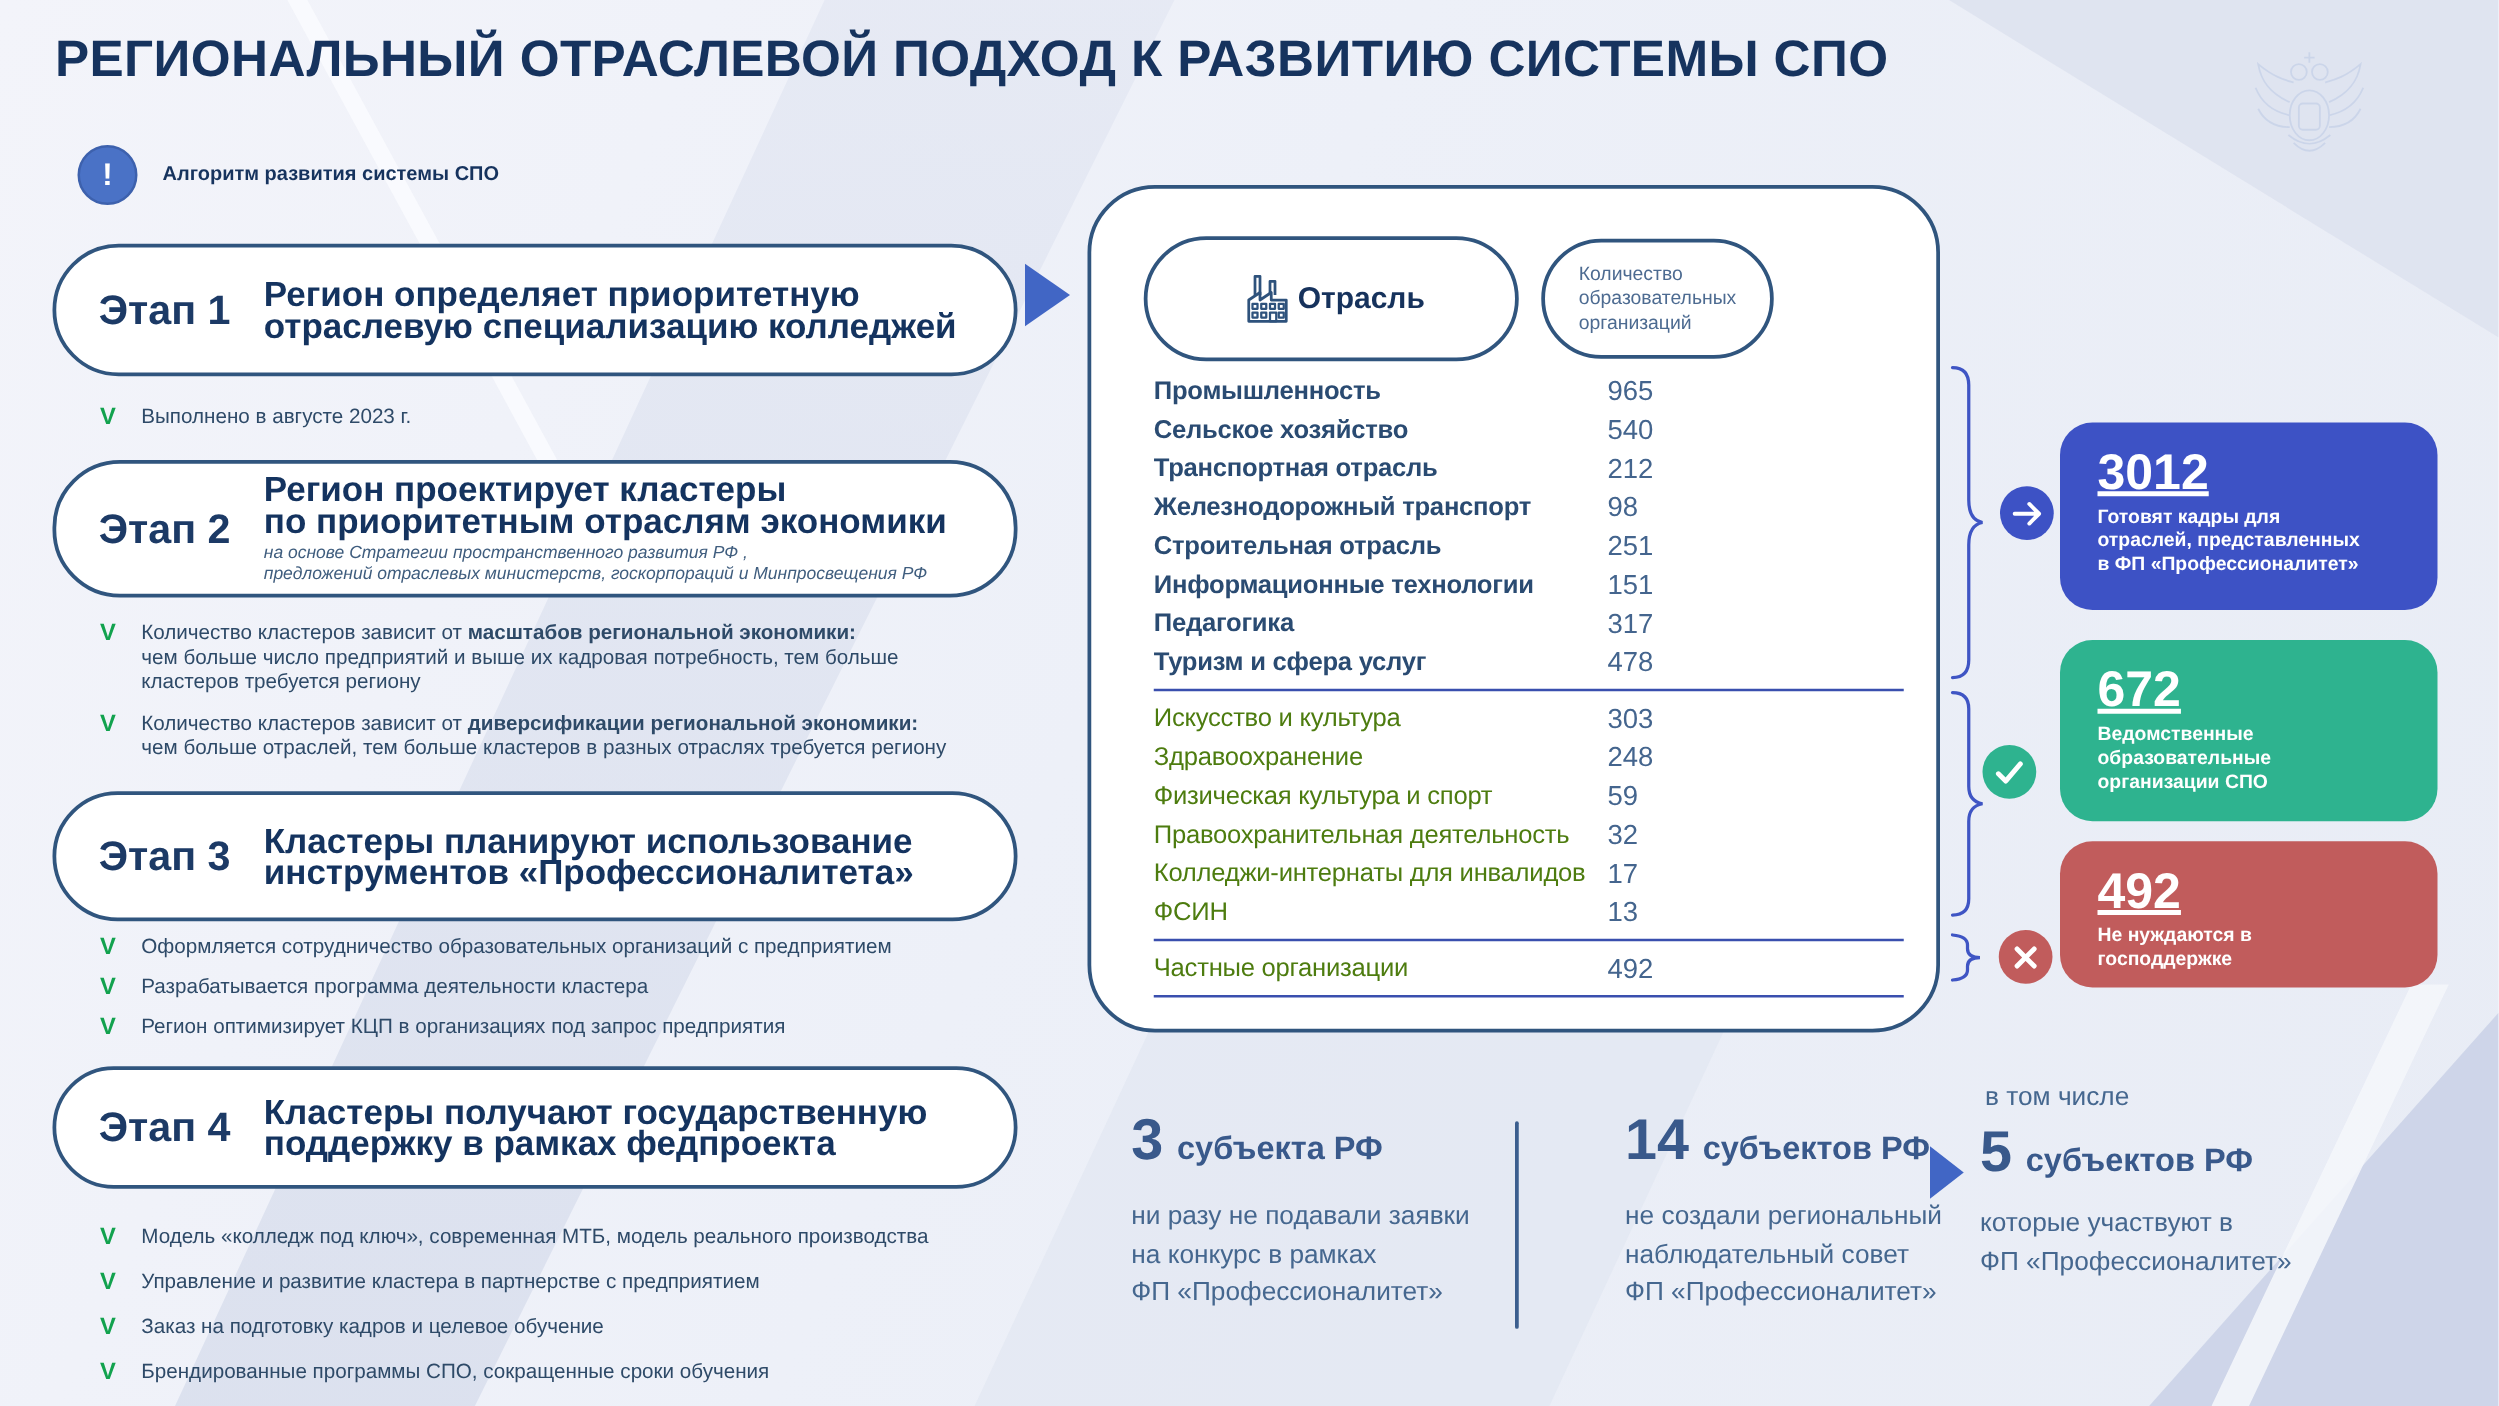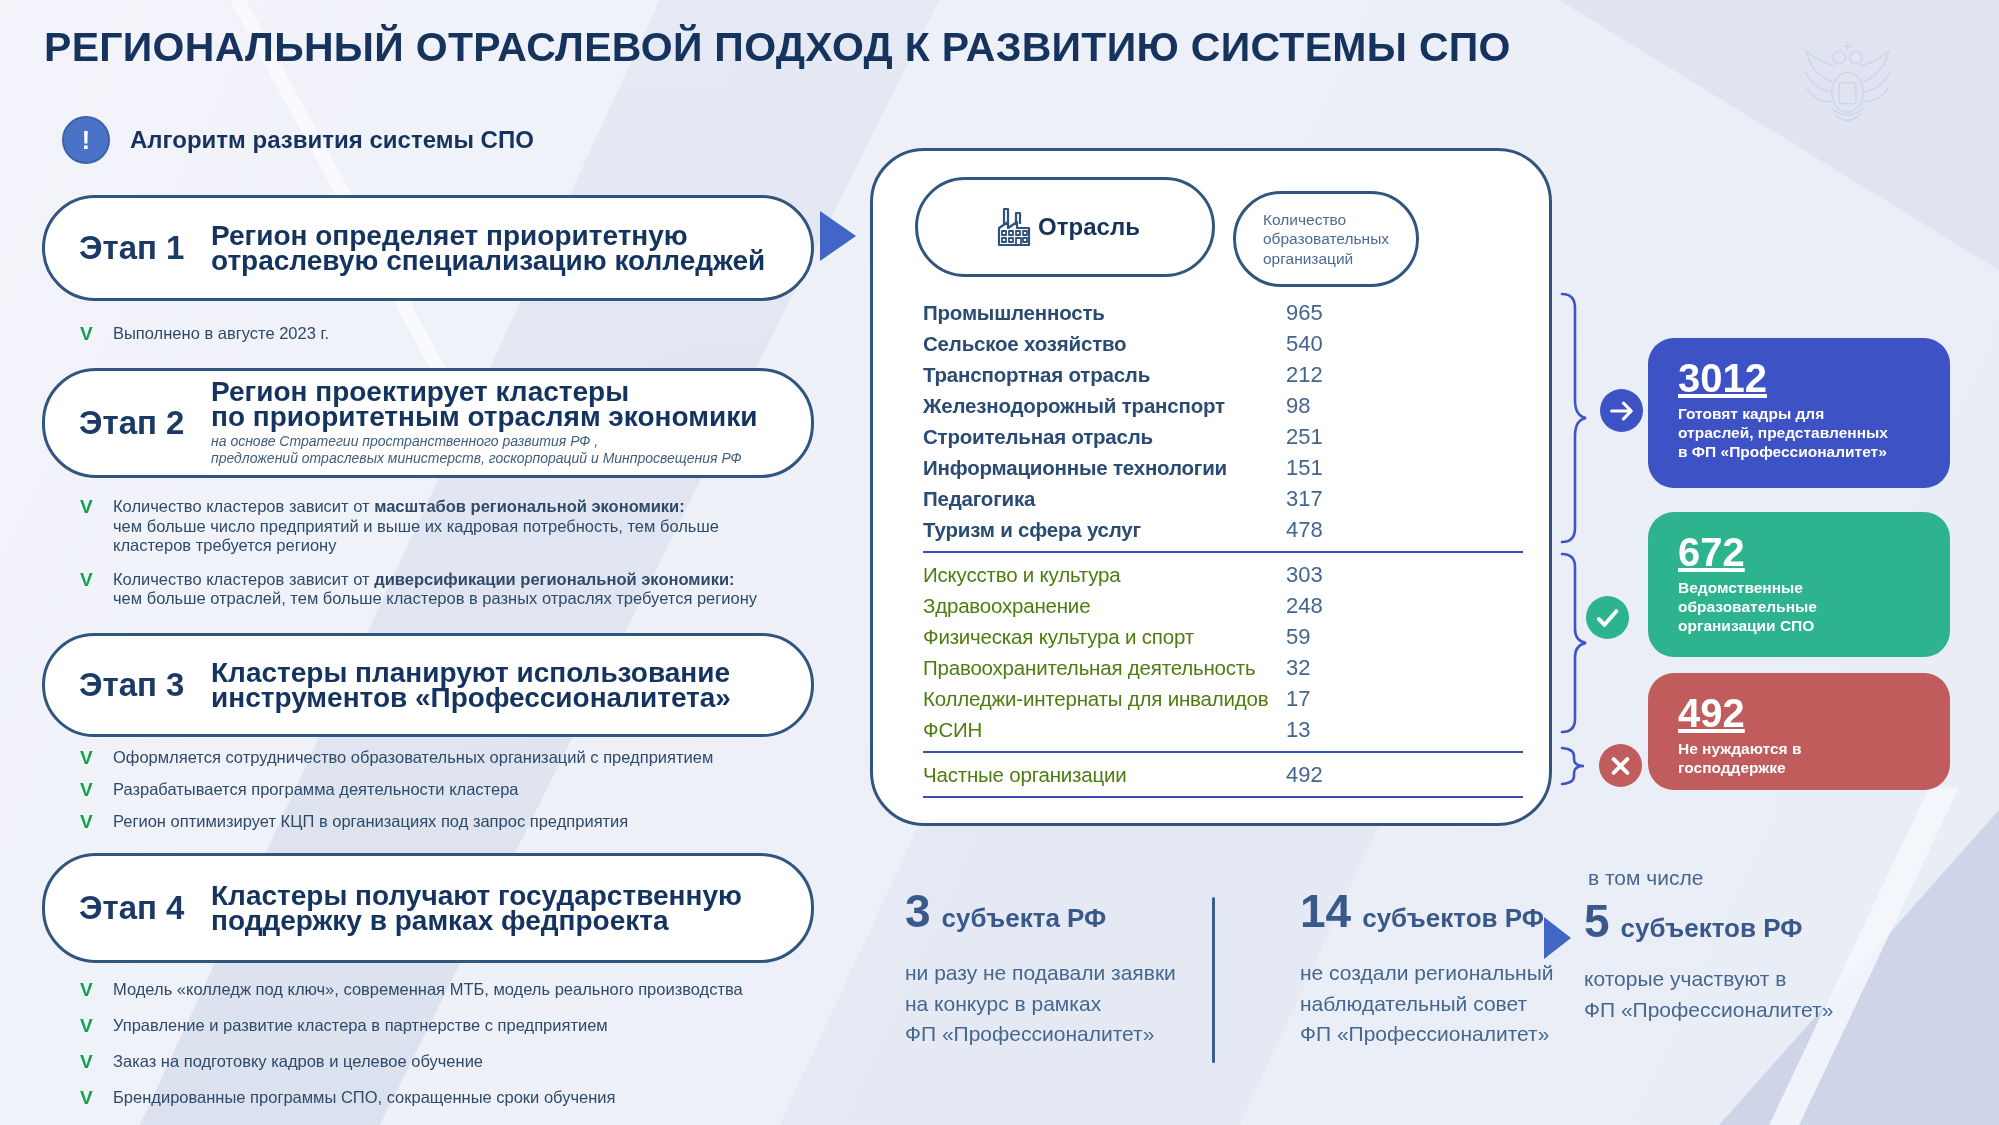--- a/index.html
+++ b/index.html
@@ -13,21 +13,21 @@
   .sh4{clip-path:polygon(11.5% 0,12.3% 0,23% 35%,22.2% 35%);background:#fafbfe;opacity:.9;}
   .sh5{clip-path:polygon(88.5% 100%,96.5% 70%,98% 70%,90% 100%);background:#f4f6fb;opacity:.9;}
   .sh6{clip-path:polygon(50% 58%,73% 58%,62% 100%,39% 100%);background:#dde3f0;opacity:.5;}
 
   .title{position:absolute;left:44px;top:24px;font-size:41px;font-weight:800;
          color:#16335e;letter-spacing:.3px;}
 
   .algo-header{position:absolute;left:62px;top:116px;display:flex;align-items:center;gap:20px;}
   .alert-circle{width:44px;height:44px;border-radius:50%;background:#4a72c6;border:2px solid #3d61ad;
         color:#fff;font-size:25px;font-weight:800;display:flex;align-items:center;justify-content:center;}
-  .algo-heading{font-size:24px;font-weight:700;color:#16335e;}
+  .algo-heading{font-size:16px;font-weight:700;color:#16335e;}
 
   .card{position:absolute;left:42px;width:772px;background:#fff;border:3px solid #30557e;
         border-radius:54px;display:flex;align-items:center;box-sizing:border-box;
         padding:0 24px 0 34px;z-index:2;}
   .stage-label{font-size:33px;font-weight:800;color:#1c3a66;flex:0 0 132px;}
   .stage-title{font-size:28px;font-weight:700;color:#14335f;line-height:25px;}
   .stage-sub{font-size:14px;font-style:italic;color:#3f5d7e;line-height:17.5px;margin-top:4px;}
 
   .bullets{position:absolute;left:80px;display:flex;flex-direction:column;z-index:2;}
   .bullet{display:flex;align-items:flex-start;}
@@ -37,21 +37,21 @@
   .btxt b{font-weight:700;color:#2e4a68;}
 
   .tri{width:0;height:0;position:absolute;z-index:2;}
   .tri-big{left:820px;top:211px;border-top:25px solid transparent;border-bottom:25px solid transparent;border-left:36px solid #4166c5;}
   .tri-small{left:1544px;top:917px;border-top:21px solid transparent;border-bottom:21px solid transparent;border-left:27px solid #4166c5;}
 
   .panel{position:absolute;left:870px;top:148px;width:682px;height:678px;background:#fff;
          border:3px solid #30557e;border-radius:54px;z-index:2;box-sizing:border-box;}
   .pill{position:absolute;border:3px solid #30557e;border-radius:60px;background:#fff;
         display:flex;align-items:center;justify-content:center;box-sizing:border-box;}
-  .pill-industry{left:42px;top:26px;width:300px;height:100px;}
+  .pill-industry{left:42px;top:38px;width:300px;height:100px;}
   .pill-industry span{font-size:24px;font-weight:700;color:#16325c;}
   .pill-count{left:360px;top:40px;width:186px;height:96px;text-align:left;
         font-size:15.5px;line-height:19.5px;color:#4d6b91;}
   .table{position:absolute;left:50px;right:26px;top:146px;}
   .trow{display:flex;align-items:center;height:31px;}
   .trow .lbl{flex:1;font-size:20.5px;letter-spacing:-.2px;}
   .trow .val{width:110px;margin-right:127px;font-size:22px;color:#44658e;}
   #group-bold .lbl{font-weight:700;color:#2a4b72;}
   #group-regular .lbl,#group-private .lbl{font-weight:400;color:#4d7c0f;}
   .sep{border-top:2px solid #3a4fae;margin:6px 0;}
@@ -161,21 +161,21 @@
     <div class="bullet">
       <span class="vcheck">V</span>
       <span class="btxt">Разрабатывается программа деятельности кластера</span>
     </div>
     <div class="bullet">
       <span class="vcheck">V</span>
       <span class="btxt">Регион оптимизирует КЦП в организациях под запрос предприятия</span>
     </div>
   </div>
 
-  <div class="card" style="top:853px;height:110px">
+  <div class="card" style="top:853px;height:98px">
     <div class="stage-label">Этап 4</div>
     <div class="stage-title preline">Кластеры получают государственную
 поддержку в рамках федпроекта</div>
   </div>
 
   <div class="bullets g4" style="top:980px">
     <div class="bullet">
       <span class="vcheck">V</span>
       <span class="btxt">Модель «колледж под ключ», современная МТБ, модель реального производства</span>
     </div>

